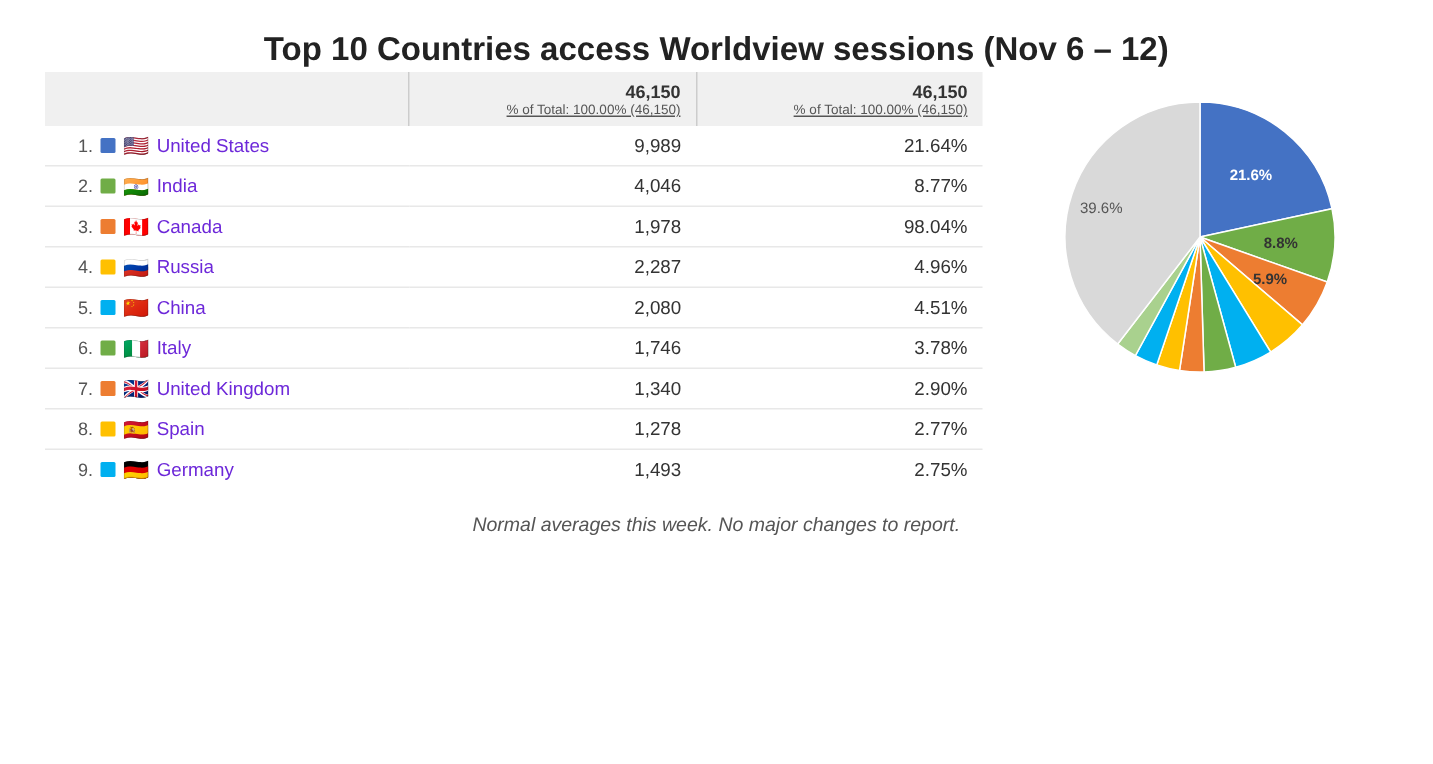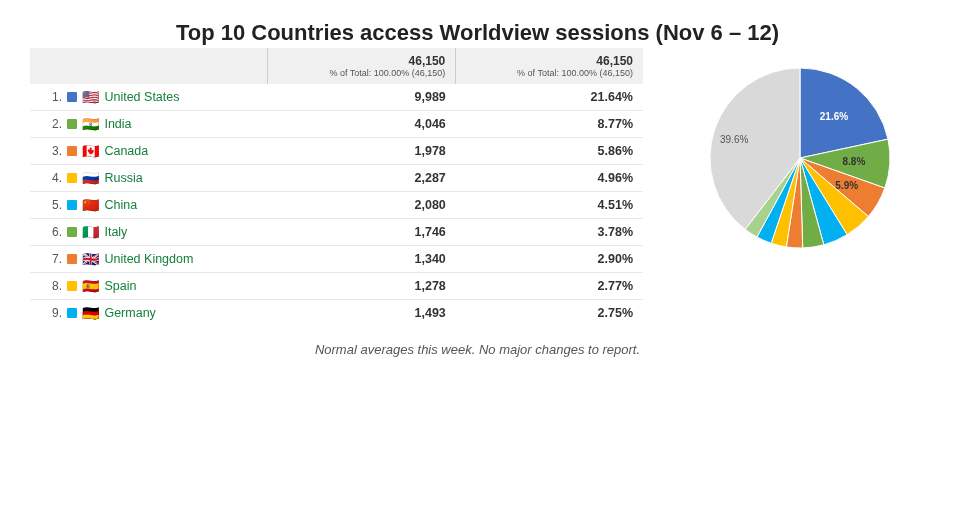--- a/index.html
+++ b/index.html
@@ -20,21 +20,21 @@
       font-weight: bold;
       text-align: center;
       margin-bottom: 2px;
       color: #222;
     }
     .content-area {
       display: flex;
       flex-direction: row;
       width: 100%;
       align-items: flex-start;
-      gap: 32px;
+      gap: 20px;
     }
     .table-section {
       flex: 1;
       min-width: 0;
     }
     table {
       width: 100%;
       border-collapse: collapse;
       font-size: 12.5px;
     }
@@ -49,61 +49,62 @@
     }
     thead tr th:first-child {
       border-left: none;
       text-align: left;
     }
     thead tr th .subtext {
       font-size: 9px;
       font-weight: normal;
       color: #555;
       display: block;
+      text-decoration: underline;
     }
     tbody tr td {
       padding: 5px 10px;
       border-bottom: 1px solid #e8e8e8;
       color: #333;
     }
     tbody tr:last-child td {
       border-bottom: none;
     }
     tbody tr td:first-child {
       text-align: left;
       white-space: nowrap;
     }
     tbody tr td:nth-child(2),
     tbody tr td:nth-child(3) {
       text-align: right;
-      font-weight: bold;
+      font-weight: normal;
     }
     tbody tr td:nth-child(3) {
-      font-weight: bold;
+      font-weight: normal;
     }
     .country-cell {
       display: flex;
       align-items: center;
       gap: 5px;
     }
     .row-num {
       display: inline-block;
       width: 22px;
       text-align: right;
       color: #555;
       font-size: 12px;
     }
     .color-dot {
       width: 10px;
       height: 10px;
       display: inline-block;
       border-radius: 1px;
     }
     .country-link {
-      color: #15803d;
+      color: #6d28d9;
       text-decoration: none;
       font-size: 12.5px;
     }
     .chart-section {
       width: 250px;
       display: flex;
       align-items: center;
       justify-content: center;
       padding-top: 10px;
       text-align: right;
@@ -179,21 +180,21 @@
           <tr>
       <td>
         <div class="country-cell">
           <span class="row-num">3.</span>
           <span class="color-dot" style="background:#ED7D31"></span>
           <span style="font-size:14px">🇨🇦</span>
           <a href="#" class="country-link">Canada</a>
         </div>
       </td>
       <td>1,978</td>
-      <td>5.86%</td>
+      <td>98.04%</td>
     </tr>
           <tr>
       <td>
         <div class="country-cell">
           <span class="row-num">4.</span>
           <span class="color-dot" style="background:#FFC000"></span>
           <span style="font-size:14px">🇷🇺</span>
           <a href="#" class="country-link">Russia</a>
         </div>
       </td>

